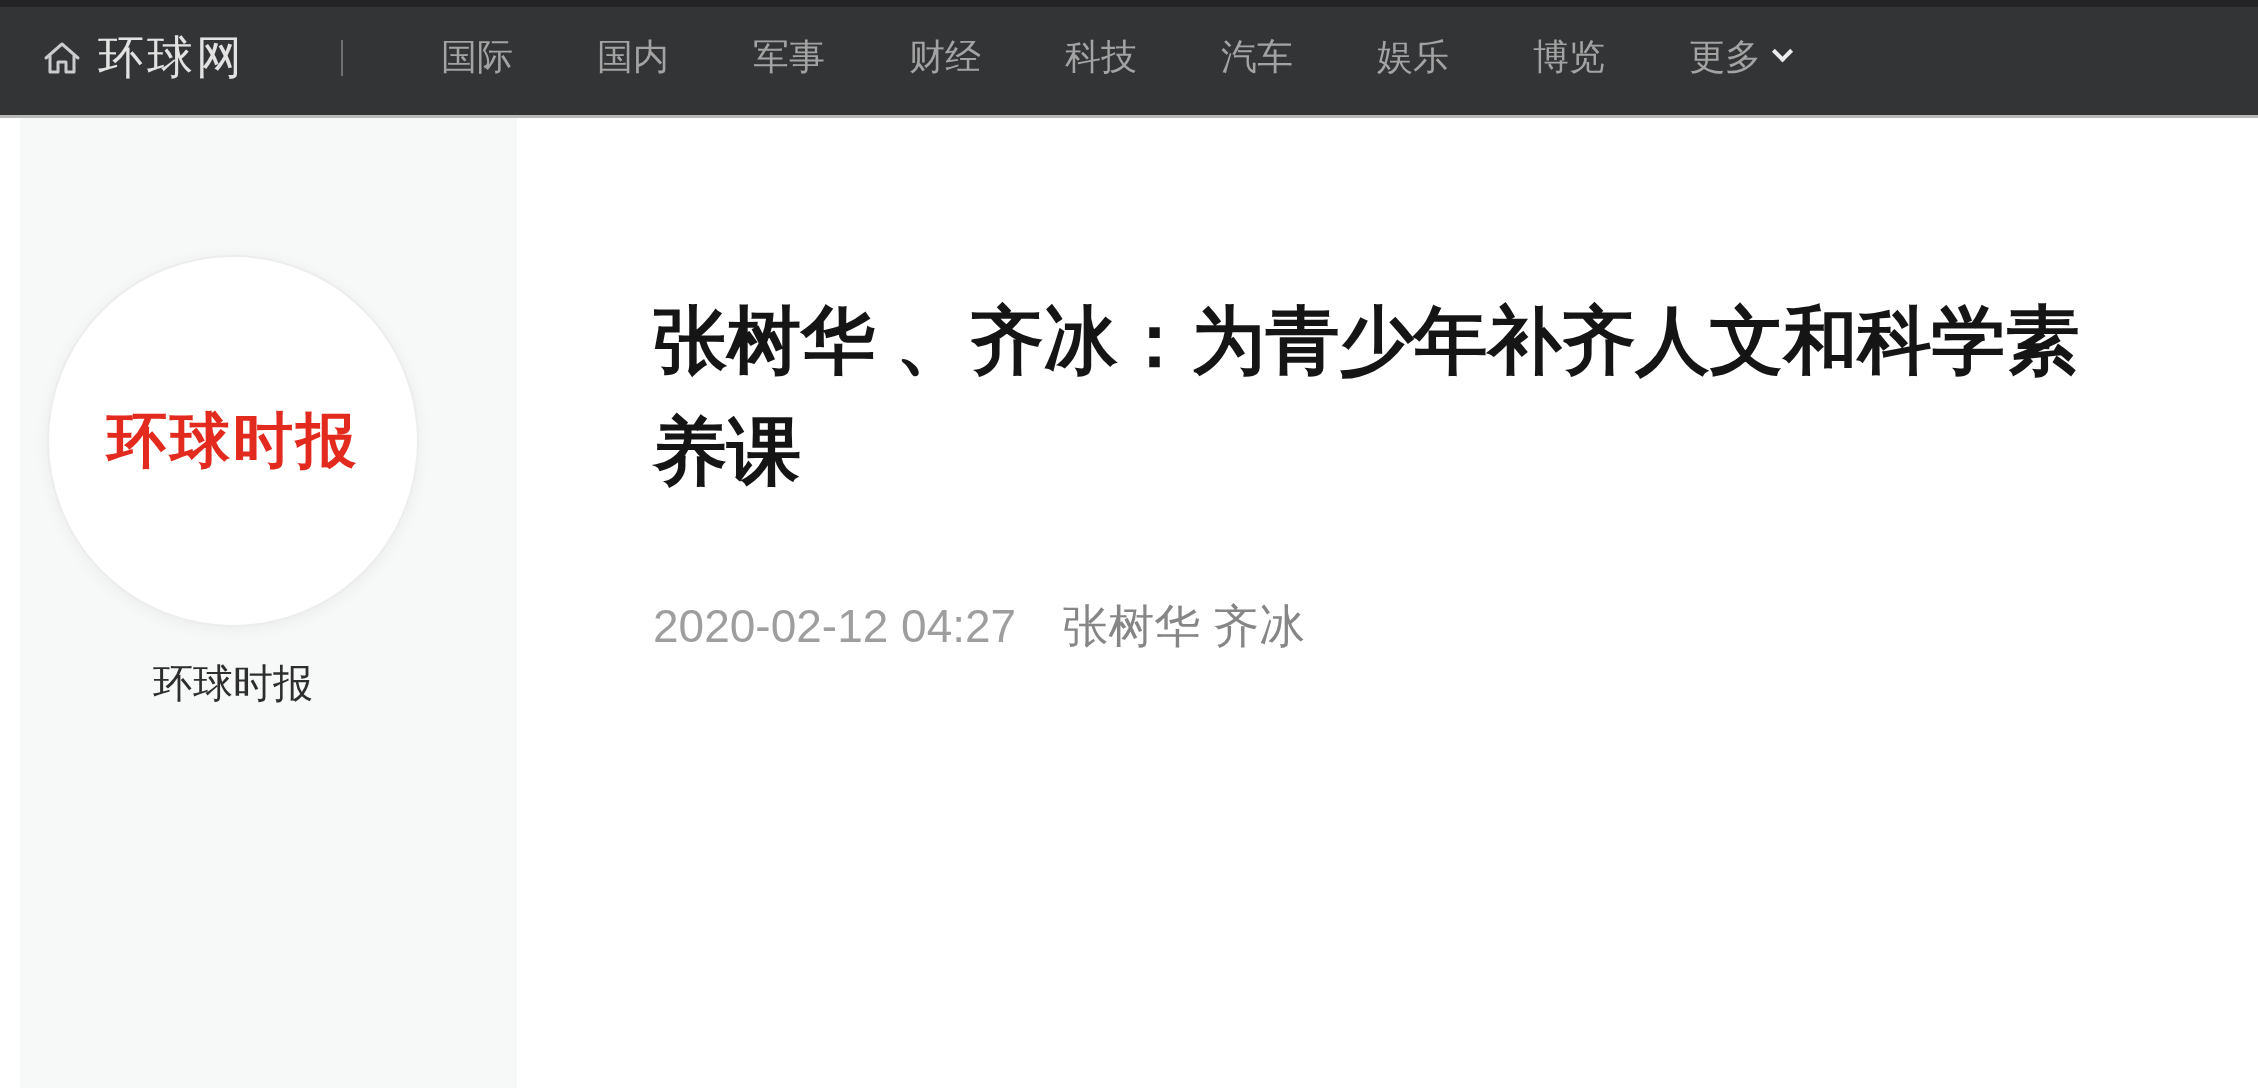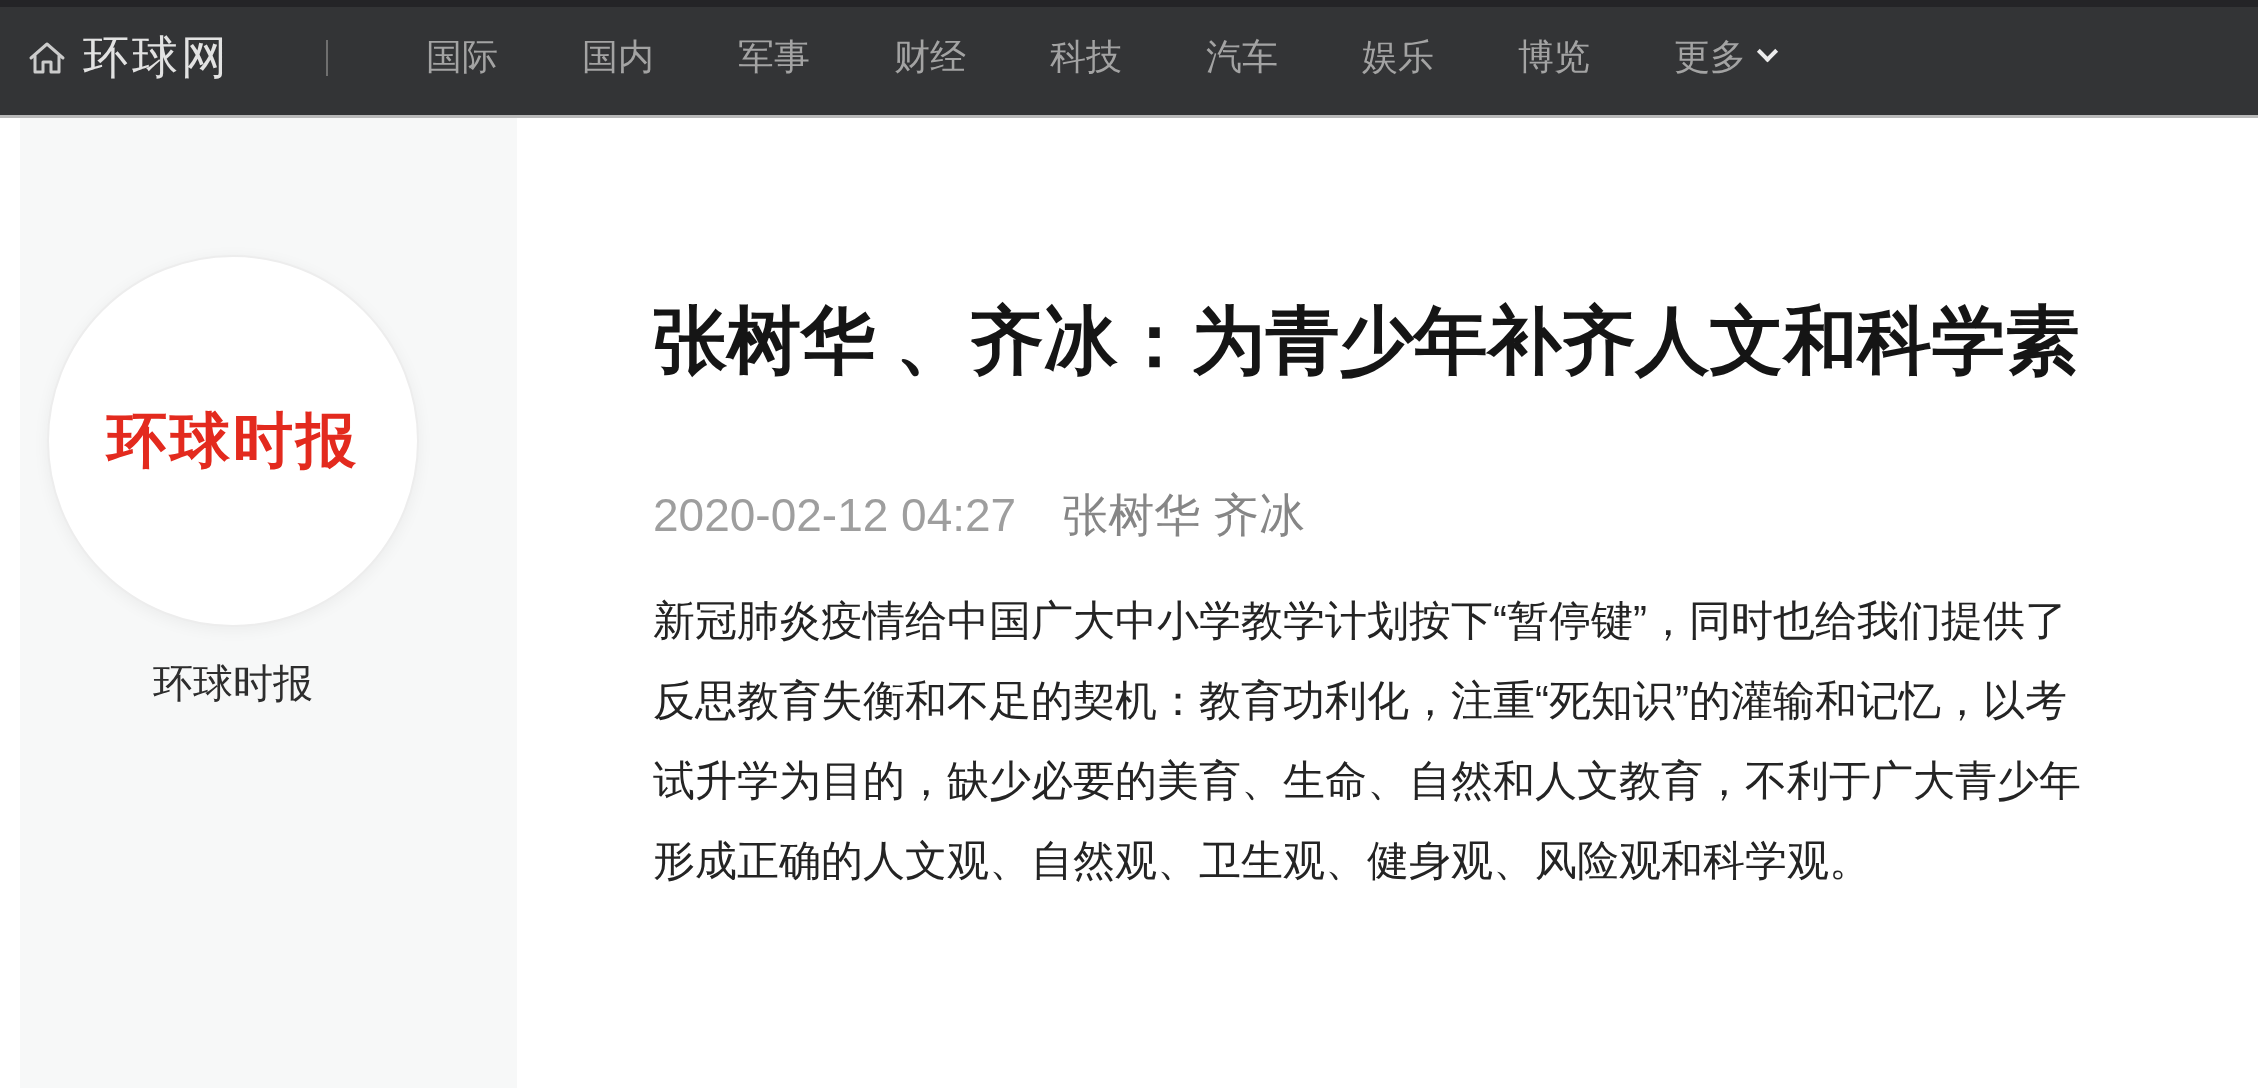--- a/index.html
+++ b/index.html
@@ -2,21 +2,21 @@
 <html><head>
 <meta charset="utf-8">
 <style>
   * { margin:0; padding:0; box-sizing:border-box; }
   html,body { width:2258px; height:1088px; background:#ffffff;
     font-family:"Liberation Sans","DejaVu Sans",sans-serif; overflow:hidden; }
 
   
   .navbar { position:relative; height:118px; background:#333436;
     border-bottom:3px solid #b9b9b9; display:flex; align-items:center;
-    padding-left:27px; }
+    padding-left:42px; }
   .navbar::before { content:""; position:absolute; top:0; left:0; right:0;
     height:7px; background:#242427; }
   .home-link { display:flex; align-items:center; cursor:pointer; }
   .home-link svg { display:block; }
   .nav-logo { margin-left:16px; font-size:46px; color:#e2e2e2;
     letter-spacing:3px; font-weight:500; cursor:pointer; }
   .nav-divider { width:2px; height:36px; background:#6f6f6f; margin-left:96px; }
   .nav-menu { display:flex; margin-left:98px; gap:84px; align-items:center; }
   .nav-item { font-size:36px; color:#a3a3a3; cursor:pointer;
     display:flex; align-items:center; white-space:nowrap; }
@@ -86,26 +86,21 @@
   <aside class="sidebar">
     <div class="avatar">
       <span class="avatar-text">环球时报</span>
     </div>
     <div class="sidebar-name">环球时报</div>
   </aside>
 
   <main class="main">
     <h1 class="article-title">
       <span>张树华 、齐冰：为青少年补齐人文和科学素</span>
+      <span>养课</span>
     </h1>
     <div class="meta">
       <span class="meta-date">2020-02-12 04:27</span>
       <span class="meta-authors">张树华 齐冰</span>
-    </div>
-    <div class="article-body">
-      <div>新冠肺炎疫情给中国广大中小学教学计划按下“暂停键”，同时也给我们提供了</div>
-      <div>反思教育失衡和不足的契机：教育功利化，注重“死知识”的灌输和记忆，以考</div>
-      <div>试升学为目的，缺少必要的美育、生命、自然和人文教育，不利于广大青少年</div>
-      <div>形成正确的人文观、自然观、卫生观、健身观、风险观和科学观。</div>
     </div>
   </main>
 
 </div>
 
 </body></html>

